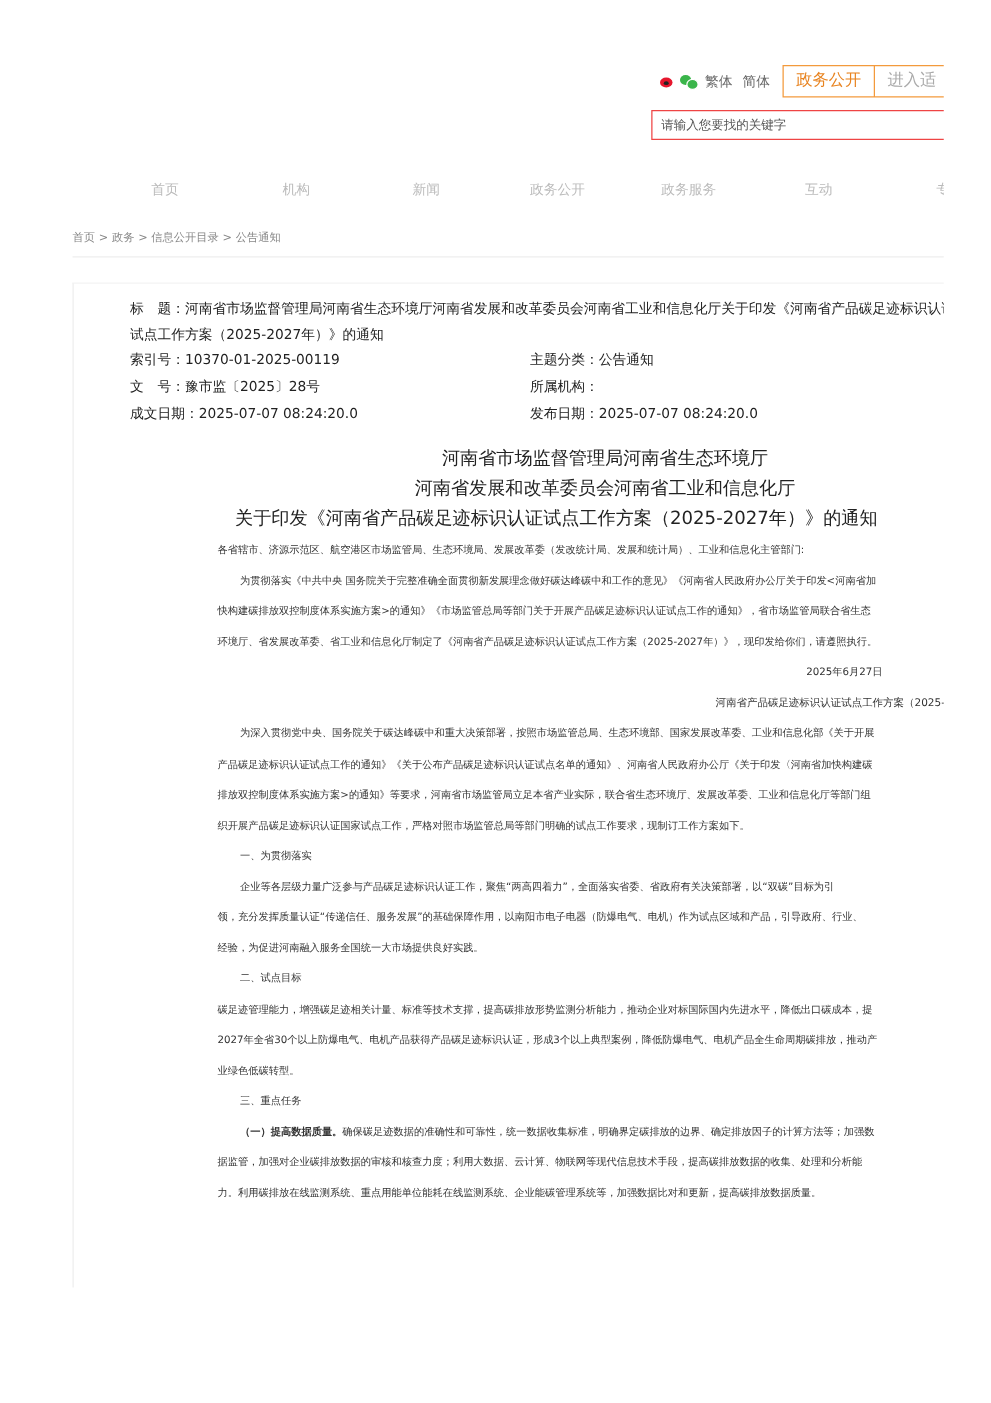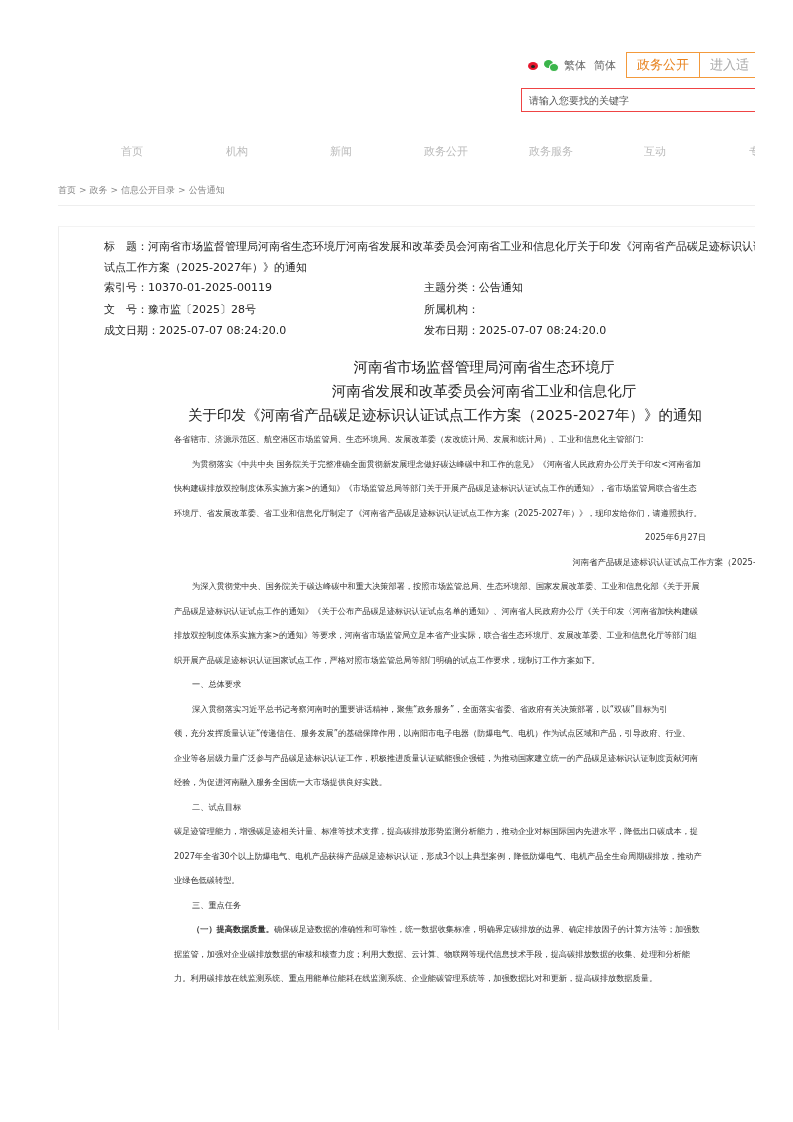--- a/index.html
+++ b/index.html
@@ -100,24 +100,23 @@
     <p>各省辖市、济源示范区、航空港区市场监管局、生态环境局、发展改革委（发改统计局、发展和统计局）、工业和信息化主管部门:</p>
     <p class="indent">为贯彻落实《中共中央 国务院关于完整准确全面贯彻新发展理念做好碳达峰碳中和工作的意见》《河南省人民政府办公厅关于印发&lt;河南省加</p>
     <p>快构建碳排放双控制度体系实施方案&gt;的通知》《市场监管总局等部门关于开展产品碳足迹标识认证试点工作的通知》，省市场监管局联合省生态</p>
     <p>环境厅、省发展改革委、省工业和信息化厅制定了《河南省产品碳足迹标识认证试点工作方案（2025-2027年）》，现印发给你们，请遵照执行。</p>
     <p class="date">2025年6月27日</p>
     <p class="sub-title">河南省产品碳足迹标识认证试点工作方案（2025-2027年）</p>
     <p class="indent">为深入贯彻党中央、国务院关于碳达峰碳中和重大决策部署，按照市场监管总局、生态环境部、国家发展改革委、工业和信息化部《关于开展</p>
     <p>产品碳足迹标识认证试点工作的通知》《关于公布产品碳足迹标识认证试点名单的通知》、河南省人民政府办公厅《关于印发〈河南省加快构建碳</p>
     <p>排放双控制度体系实施方案&gt;的通知》等要求，河南省市场监管局立足本省产业实际，联合省生态环境厅、发展改革委、工业和信息化厅等部门组</p>
     <p>织开展产品碳足迹标识认证国家试点工作，严格对照市场监管总局等部门明确的试点工作要求，现制订工作方案如下。</p>
-    <p class="indent">一、总体要求</p>
-    <p class="indent">深入贯彻落实习近平总书记考察河南时的重要讲话精神，聚焦“政务服务”，全面落实省委、省政府有关决策部署，以“双碳”目标为引</p>
+    <p class="indent">一、为贯彻落实</p>
+    <p class="indent">企业等各层级力量广泛参与产品碳足迹标识认证工作，聚焦“两高四着力”，全面落实省委、省政府有关决策部署，以“双碳”目标为引</p>
     <p>领，充分发挥质量认证“传递信任、服务发展”的基础保障作用，以南阳市电子电器（防爆电气、电机）作为试点区域和产品，引导政府、行业、</p>
-    <p>企业等各层级力量广泛参与产品碳足迹标识认证工作，积极推进质量认证赋能强企强链，为推动国家建立统一的产品碳足迹标识认证制度贡献河南</p>
     <p>经验，为促进河南融入服务全国统一大市场提供良好实践。</p>
     <p class="indent">二、试点目标</p>
     <p>碳足迹管理能力，增强碳足迹相关计量、标准等技术支撑，提高碳排放形势监测分析能力，推动企业对标国际国内先进水平，降低出口碳成本，提</p>
     <p>2027年全省30个以上防爆电气、电机产品获得产品碳足迹标识认证，形成3个以上典型案例，降低防爆电气、电机产品全生命周期碳排放，推动产</p>
     <p>业绿色低碳转型。</p>
     <p class="indent">三、重点任务</p>
     <p class="indent"><span class="bold">（一）提高数据质量。</span><span>确保碳足迹数据的准确性和可靠性，统一数据收集标准，明确界定碳排放的边界、确定排放因子的计算方法等；加强数</span></p>
     <p>据监管，加强对企业碳排放数据的审核和核查力度；利用大数据、云计算、物联网等现代信息技术手段，提高碳排放数据的收集、处理和分析能</p>
     <p>力。利用碳排放在线监测系统、重点用能单位能耗在线监测系统、企业能碳管理系统等，加强数据比对和更新，提高碳排放数据质量。</p>
   </div>

